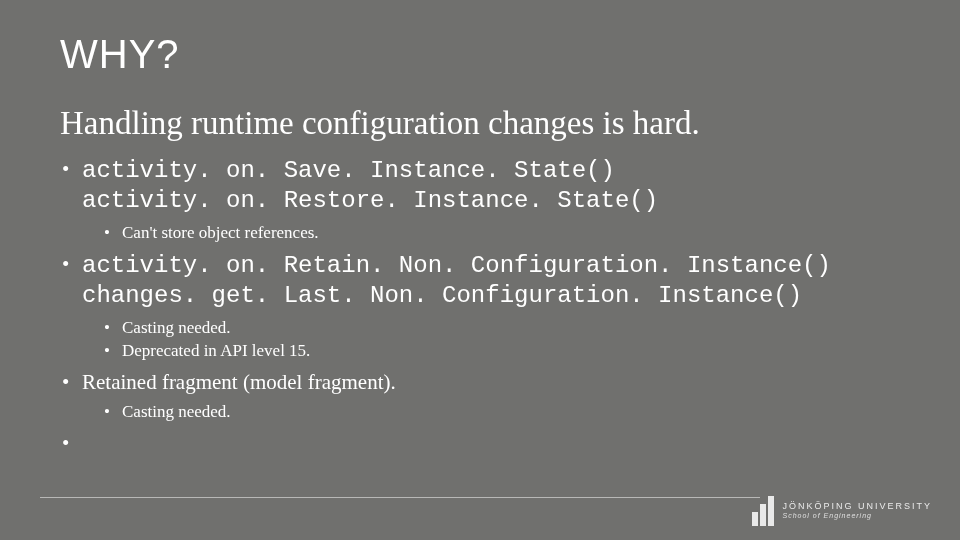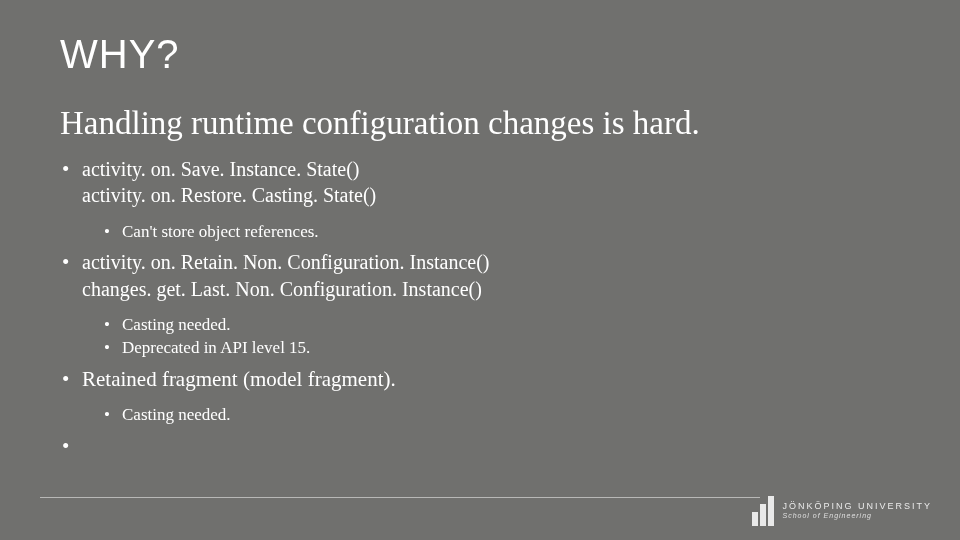--- a/index.html
+++ b/index.html
@@ -35,38 +35,38 @@
     margin-bottom: 6px;
     line-height: 1.25;
   }
   .lvl1 > li::before {
     content: "•";
     position: absolute;
     left: 2px;
     top: 0;
   }
   .lvl2 {
-    margin-top: 12px;
+    margin-top: 6px;
     margin-bottom: 4px;
   }
   .lvl2 > li {
     font-size: 17px;
     padding-left: 40px;
     position: relative;
     line-height: 1.35;
   }
   .lvl2 > li::before {
     content: "•";
     position: absolute;
     left: 22px;
     top: 0;
   }
   .mono {
-    font-family: Liberation Serif, serif;
-    font-size: 20px;
+    font-family: Liberation Mono, monospace;
+    font-size: 24px;
   }
   .serif {
     font-family: Georgia, 'Times New Roman', serif;
   }
   .rule {
     position: absolute;
     left: 40px;
     right: 200px;
     bottom: 42px;
     height: 1px;
@@ -111,21 +111,21 @@
 </head>
 <body>
 
 <div class="slide">
   <h1 class="title">WHY?</h1>
   <h2 class="subtitle">Handling runtime configuration changes is hard.</h2>
 
   <ul class="lvl1">
     <li>
       <span class="mono">activity. on. Save. Instance. State()</span><br>
-      <span class="mono">activity. on. Restore. Casting. State()</span>
+      <span class="mono">activity. on. Restore. Instance. State()</span>
       <ul class="lvl2">
         <li>Can't store object references.</li>
       </ul>
     </li>
     <li>
       <span class="mono">activity. on. Retain. Non. Configuration. Instance()</span><br>
       <span class="mono">changes. get. Last. Non. Configuration. Instance()</span>
       <ul class="lvl2">
         <li>Casting needed.</li>
         <li>Deprecated in API level 15.</li>

